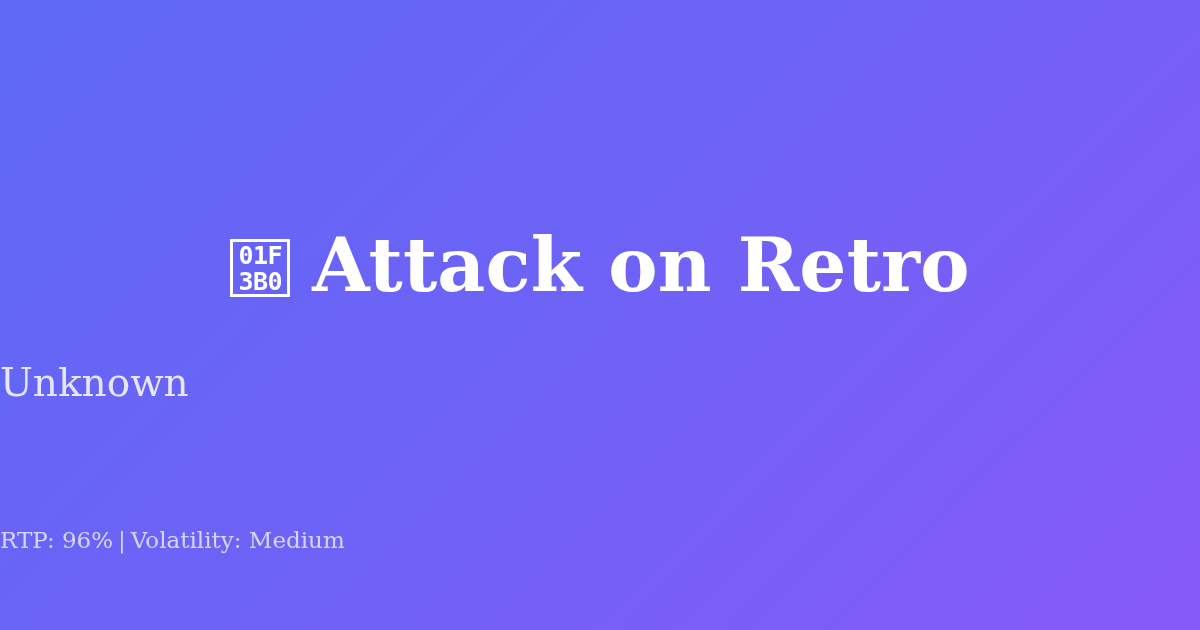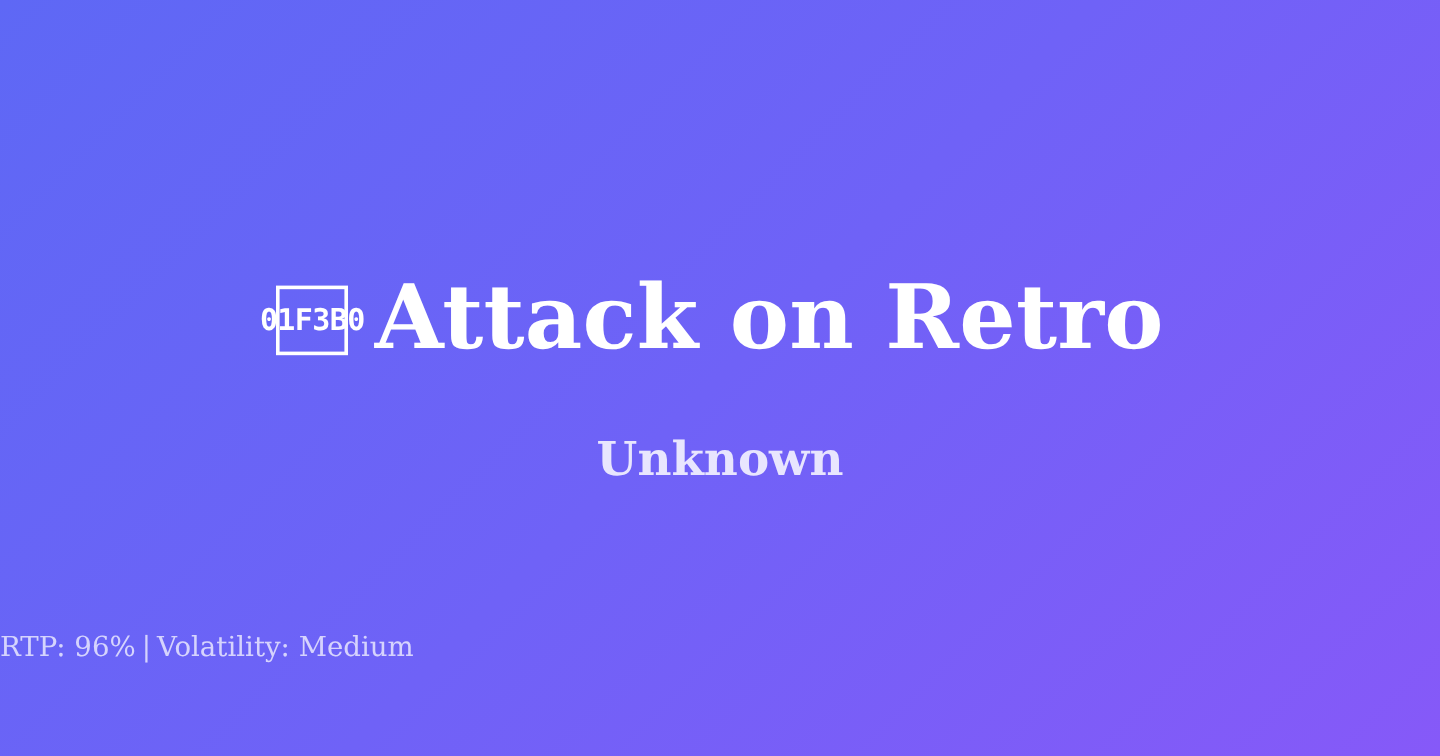--- a/index.html
+++ b/index.html
@@ -70,20 +70,21 @@
     font-weight: bold;
   }
 
   .tofu .tofu-inner {
     position: absolute;
     top: 50%;
     left: 0;
     width: 100%;
     transform: translateY(-50%);
     display: flex;
+    flex-direction: column;
     align-items: center;
     justify-content: center;
     line-height: 1.02;
   }
 
   .tofu .tofu-row {
     display: block;
     font-size: 25px;
     color: #ffffff;
     letter-spacing: -0.5px;
@@ -93,24 +94,23 @@
   .title-text {
     display: inline;
   }
 
   
   .game-provider {
     position: absolute;
     top: 362px;
     left: 0;
     width: 1200px;
-    text-align: center;
     font-family: "DejaVu Serif", "Liberation Serif", serif;
     font-size: 39px;
-    font-weight: bold;
+    font-weight: normal;
     line-height: 1.1;
     color: rgba(255, 255, 255, 0.84);
     white-space: nowrap;
     pointer-events: auto;
   }
 
   
   .game-meta {
     position: absolute;
     top: 527px;

